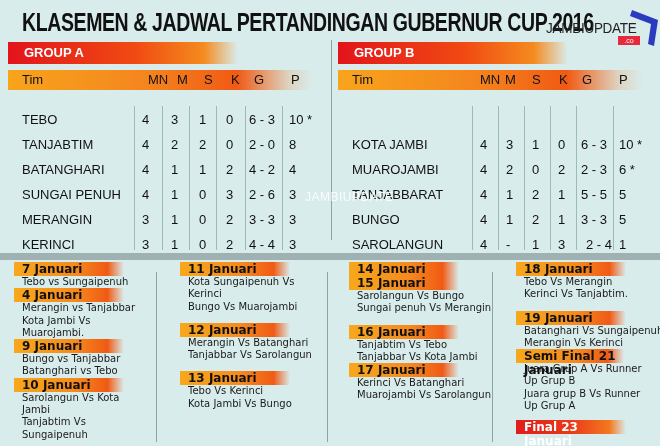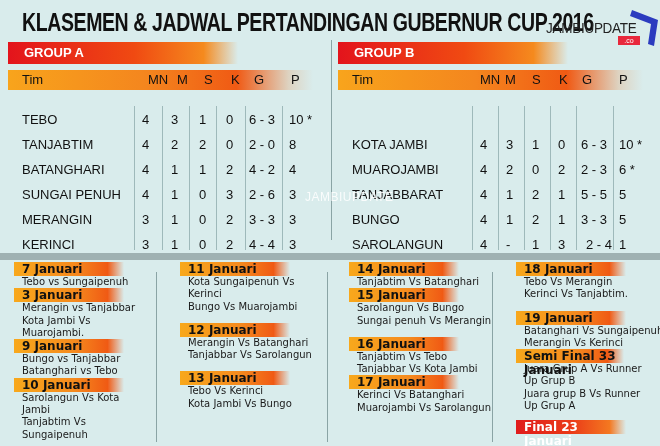--- a/index.html
+++ b/index.html
@@ -234,21 +234,21 @@
 
 <div class="divider"></div>
 
 <div class="sline" style="left:156px"></div>
 <div class="sline" style="left:327px"></div>
 <div class="sline" style="left:492px"></div>
 
 <div class="sched" style="left:20px">
   <div class="date">7 Januari</div>
   <div class="match">Tebo vs Sungaipenuh</div>
-  <div class="date">3 Januari</div>
+  <div class="date">4 Januari</div>
   <div class="match">Merangin vs Tanjabbar</div>
   <div class="match">Kota Jambi Vs</div>
   <div class="match">Muarojambi.</div>
   <div class="date">9 Januari</div>
   <div class="match">Bungo vs Tanjabbar</div>
   <div class="match">Batanghari vs Tebo</div>
   <div class="date">10 Januari</div>
   <div class="match">Sarolangun Vs Kota</div>
   <div class="match">Jambi</div>
   <div class="match">Tanjabtim Vs</div>
@@ -265,41 +265,40 @@
   <div class="match">Merangin Vs Batanghari</div>
   <div class="match">Tanjabbar Vs Sarolangun</div>
   <div class="gap"></div>
   <div class="date">13 Januari</div>
   <div class="match">Tebo Vs Kerinci</div>
   <div class="match">Kota Jambi Vs Bungo</div>
 </div>
 
 <div class="sched" style="left:355px">
   <div class="date">14 Januari</div>
-  <div class="match">Tanjabtim Vs Batanghari</div>
   <div class="date">15 Januari</div>
   <div class="match">Sarolangun Vs Bungo</div>
   <div class="match">Sungai penuh Vs Merangin</div>
   <div class="gap"></div>
   <div class="date">16 Januari</div>
   <div class="match">Tanjabtim Vs Tebo</div>
   <div class="match">Tanjabbar Vs Kota Jambi</div>
   <div class="date">17 Januari</div>
   <div class="match">Kerinci Vs Batanghari</div>
   <div class="match">Muarojambi Vs Sarolangun</div>
 </div>
 
 <div class="sched" style="left:522px">
   <div class="date">18 Januari</div>
   <div class="match">Tebo Vs Merangin</div>
   <div class="match">Kerinci Vs Tanjabtim.</div>
   <div class="gap"></div>
   <div class="date">19 Januari</div>
   <div class="match">Batanghari Vs Sungaipenuh</div>
   <div class="match">Merangin Vs Kerinci</div>
-  <div class="date" style="width:108px">Semi Final 33 Januari</div>
+  <div class="date" style="width:108px">Semi Final 21 Januari</div>
   <div class="match">Juara Grup A Vs Runner</div>
   <div class="match">Up Grup B</div>
   <div class="match">Juara grup B Vs Runner</div>
   <div class="match">Up Grup A</div>
   <div class="gap" style="height:8px"></div>
   <div class="date final">Final 23 Januari</div>
 </div>
 
 </body></html>

